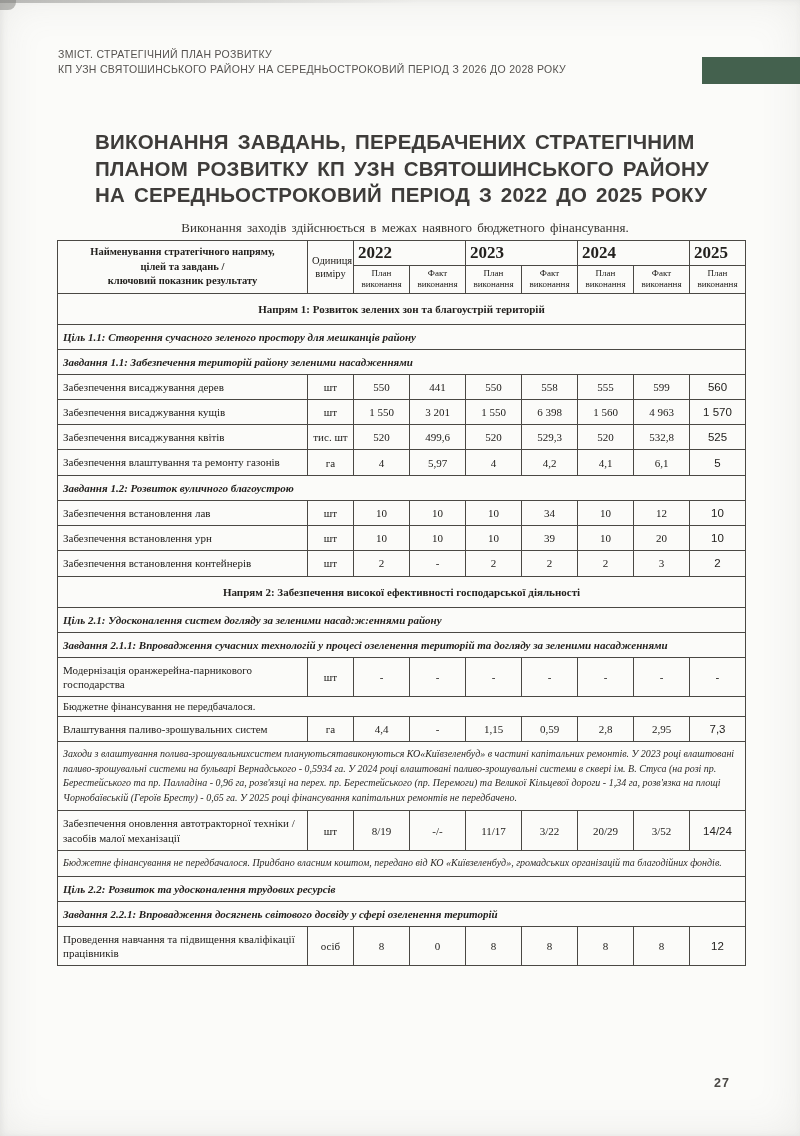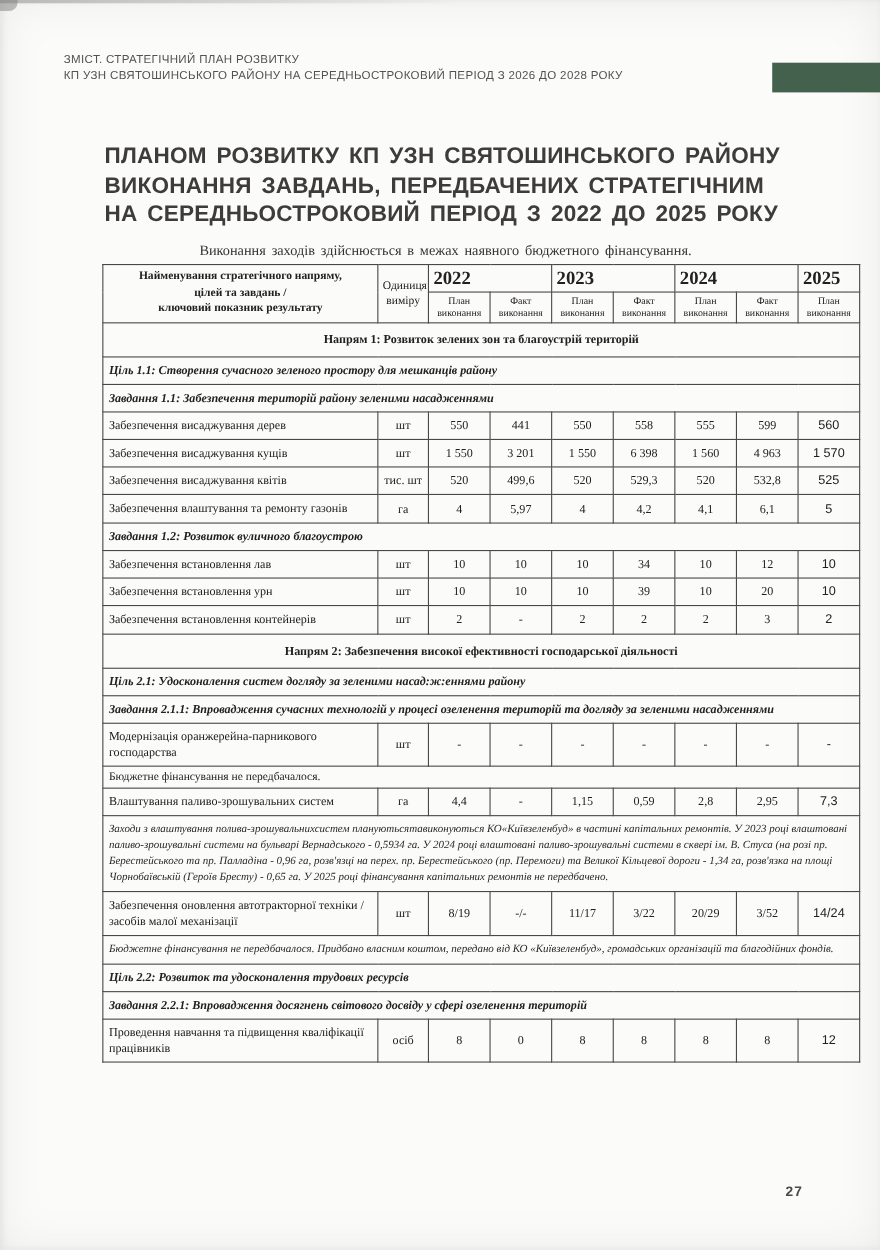--- a/index.html
+++ b/index.html
@@ -26,21 +26,21 @@
     color:#55524f;letter-spacing:.3px;}
   .doc-title{position:absolute;left:95px;top:129px;width:640px;
     font-family:"Liberation Sans",sans-serif;font-weight:bold;font-size:20.5px;
     line-height:1.3;color:#3e3c3a;letter-spacing:.2px;word-spacing:3px;}
   .intro{position:absolute;left:75px;top:220px;width:660px;
     font-size:13px;color:#35332f;word-spacing:2px;text-align:center;}
 
   table.main{
     position:absolute;left:57px;top:240px;width:688px;
     border-collapse:collapse;table-layout:fixed;
-    font-size:11px;color:#23211e;margin-left:36px;
+    font-size:11px;color:#23211e;
   }
   table.main th,table.main td{
     border:1px solid #4a4844;vertical-align:middle;
     padding:2px 4px;overflow:hidden;
   }
   th.h-name{font-weight:bold;font-size:10.5px;line-height:1.35;white-space:pre-line;text-align:center;}
   th.h-unit{font-weight:normal;font-size:10.5px;line-height:1.25;text-align:center;}
   th.h-year{font-weight:bold;font-size:17px;text-align:left;padding:1px 2px;}
   th.h-sub{font-weight:normal;font-size:9px;line-height:1.25;text-align:center;padding:2px 1px;}
 
@@ -67,22 +67,22 @@
   <div class="scan-corner"></div>
 
   <div class="doc-header">
     <div>ЗМІСТ. СТРАТЕГІЧНИЙ ПЛАН РОЗВИТКУ</div>
     <div>КП УЗН СВЯТОШИНСЬКОГО РАЙОНУ  НА СЕРЕДНЬОСТРОКОВИЙ ПЕРІОД З 2026 ДО 2028 РОКУ</div>
   </div>
 
   <div class="accent-box" style="background: rgb(68, 97, 78);"></div>
 
   <div class="doc-title">
+    <div>ВИКОНАННЯ ЗАВДАНЬ, ПЕРЕДБАЧЕНИХ СТРАТЕГІЧНИМ</div>
     <div>ПЛАНОМ РОЗВИТКУ КП УЗН СВЯТОШИНСЬКОГО РАЙОНУ</div>
-    <div>ВИКОНАННЯ ЗАВДАНЬ, ПЕРЕДБАЧЕНИХ СТРАТЕГІЧНИМ</div>
     <div>НА СЕРЕДНЬОСТРОКОВИЙ ПЕРІОД З 2022 ДО 2025 РОКУ</div>
   </div>
 
   <div class="intro">Виконання  заходів  здійснюється  в межах  наявного  бюджетного фінансування.</div>
 
   <table class="main">
     <colgroup>
       <col style="width:250px">
       <col style="width:46px">
       <col style="width:56px">

